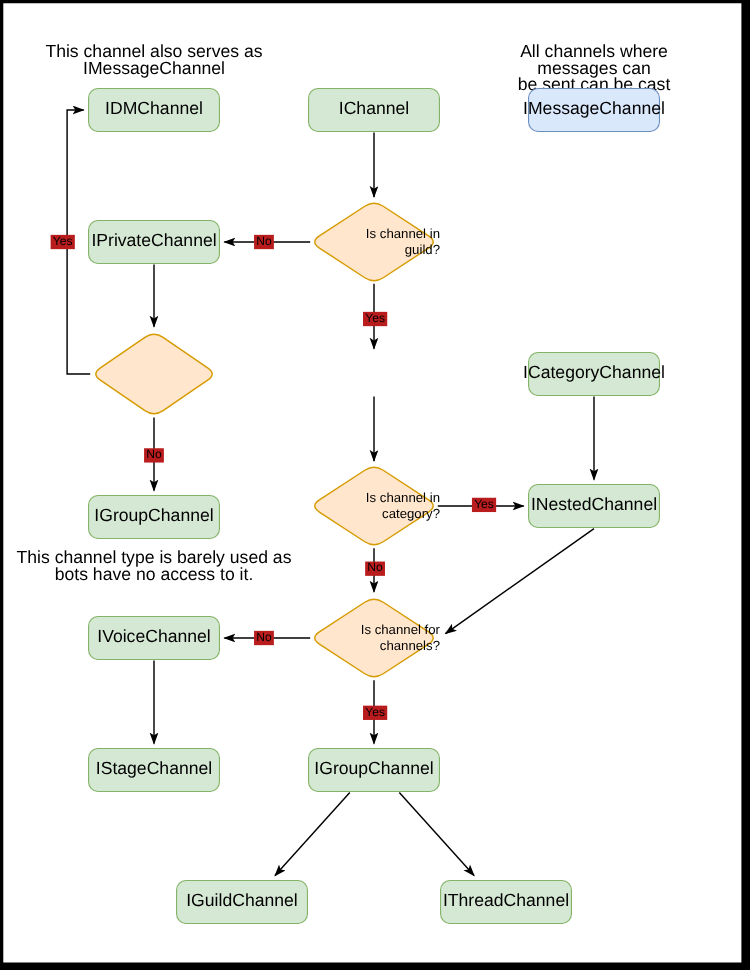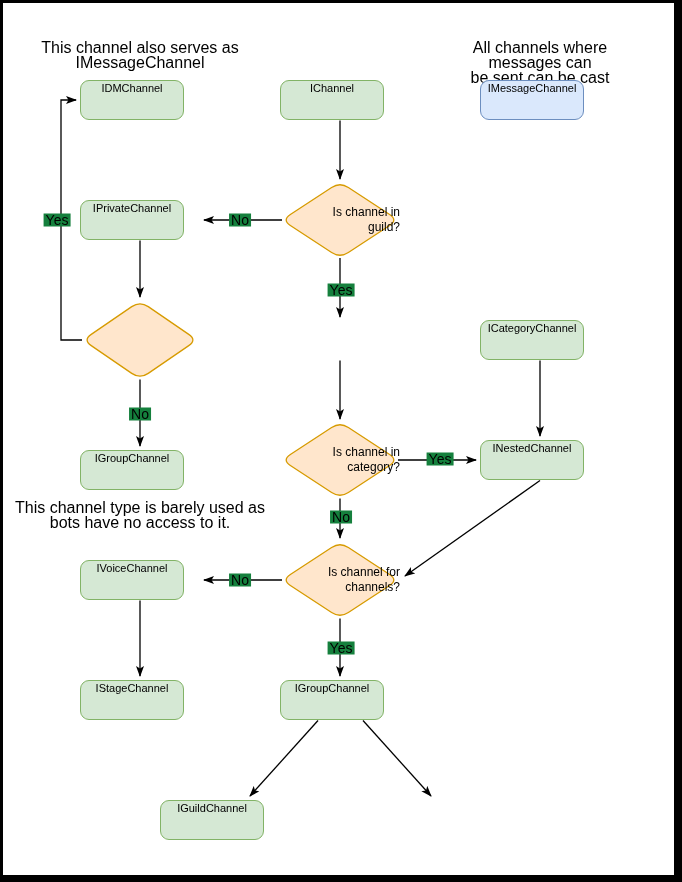--- a/index.html
+++ b/index.html
@@ -3,29 +3,29 @@
 <meta charset="utf-8">
 <style>
   html,body{margin:0;padding:0;background:#ffffff;}
   .frame{position:relative;width:682px;height:882px;background:#ffffff;overflow:hidden;
          font-family:"Liberation Sans","DejaVu Sans",sans-serif;color:#000;}
   .frame-border{position:absolute;left:0;top:0;width:682px;height:882px;box-sizing:border-box;
          border-left:3px solid #000;border-top:3px solid #000;border-right:8px solid #000;border-bottom:7px solid #000;
          pointer-events:none;z-index:50;}
   .layer{position:absolute;left:0;top:0;width:682px;height:882px;}
   svg.layer{z-index:1;}
-  .node{position:absolute;width:104px;height:40px;box-sizing:border-box;
+  .node{position:absolute;width:120px;height:40px;box-sizing:border-box;
         background:#d5e8d4;border:1.3px solid #82b366;border-radius:9px;
-        display:flex;align-items:flex-start;justify-content:center;
-        font-size:11px;line-height:14px;z-index:5;}
+        display:flex;align-items:center;justify-content:center;
+        font-size:16px;line-height:14px;z-index:5;}
   .node.blue{background:#dae8fc;border-color:#6c8ebf;}
   .decision-label{position:absolute;width:120px;text-align:right;font-size:12px;line-height:15px;
         white-space:pre-line;z-index:6;}
-  .edge-label{position:absolute;transform:translate(-50%,-50%);background:#15803d;
-        font-size:14px;line-height:13px;padding:0 2px;z-index:7;}
+  .edge-label{position:absolute;transform:translate(-50%,-50%);background:#b91c1c;
+        font-size:11px;line-height:13px;padding:0 2px;z-index:7;}
   .note{position:absolute;transform:translateX(-50%);text-align:center;font-size:16px;line-height:15px;
         white-space:pre-line;z-index:4;}
   line,polyline,path.diamond{stroke:#000;stroke-width:1.3;fill:none;}
   path.diamond{fill:#ffe6cc;stroke:#d79b00;}
 </style>
 </head>
 <body>
 
 <div class="frame">
 
@@ -85,20 +85,23 @@
     </div>
   <div class="node" style="left:80px;top:680px">
       <span>IStageChannel</span>
     </div>
   <div class="node" style="left:280px;top:680px">
       <span>IGroupChannel</span>
     </div>
   <div class="node" style="left:160px;top:800px">
       <span>IGuildChannel</span>
     </div>
+  <div class="node" style="left:400px;top:800px">
+      <span>IThreadChannel</span>
+    </div>
 
   <div class="decision-label" style="left:280px;top:205px">Is channel in
 guild?</div>
   <div class="decision-label" style="left:280px;top:445px">Is channel in
 category?</div>
   <div class="decision-label" style="left:280px;top:565px">Is channel for
 channels?</div>
 
   <div class="edge-label" style="left:240px;top:220px">No</div>
   <div class="edge-label" style="left:341px;top:290px">Yes</div>

